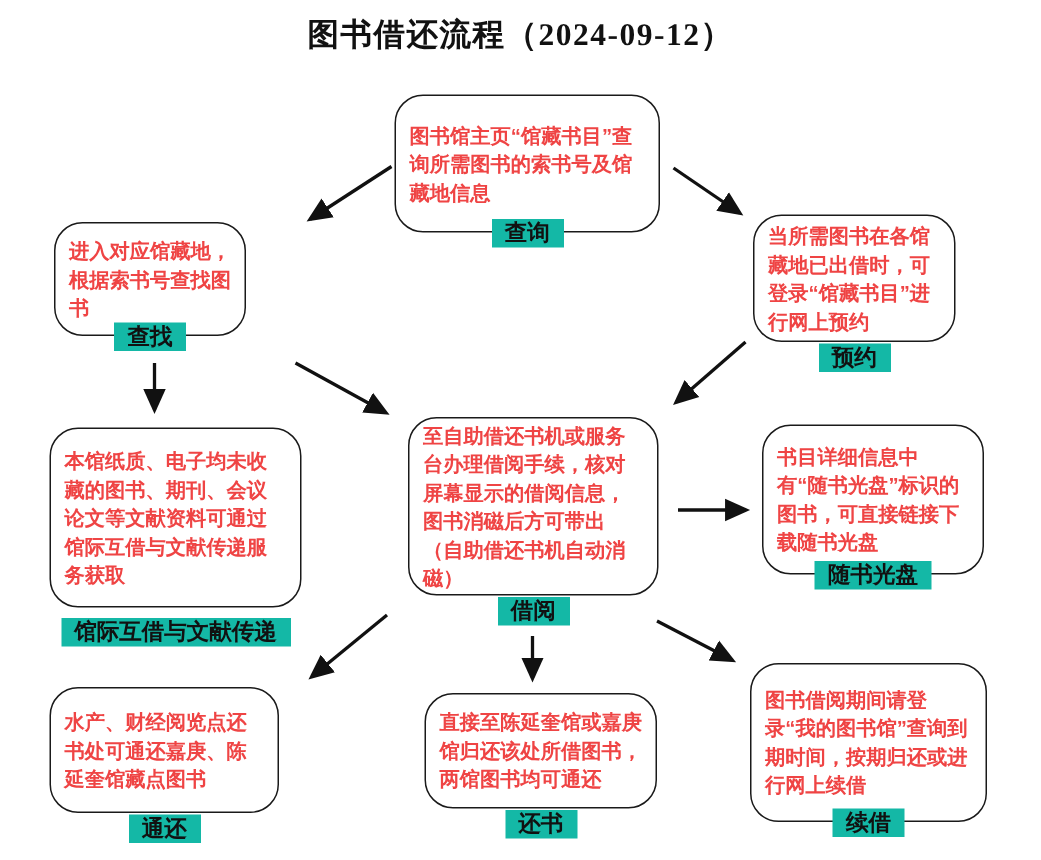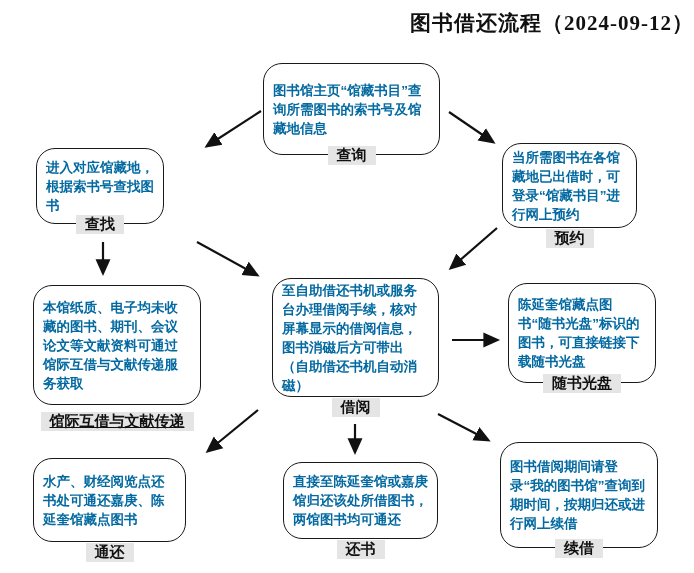--- a/index.html
+++ b/index.html
@@ -7,21 +7,21 @@
   .canvas{
     position:relative;
     width:694px;height:573px;
     background:#ffffff;
     overflow:hidden;
     color:#111;
   }
   .title{
     position:absolute;
     left:0;top:9px;width:100%;
-    text-align:right;
+    text-align:center;
     font-family:"Liberation Serif", serif;
     font-weight:bold;
     font-size:21px;
     letter-spacing:1px;
     color:#111;
   }
   svg.arrows{
     position:absolute;left:0;top:0;z-index:0;
   }
   .node{
@@ -39,35 +39,35 @@
     background:#ffffff;
     display:flex;
     align-items:center;
     padding:6px 9px;
   }
   .box-text{
     font-size:13.5px;
     line-height:19px;
     font-weight:bold;
     text-align:left;
-    color:#0369a1;
+    color:#ef4444;
   }
   .tag{
     position:relative;
     z-index:2;
-    background:#e5e5e5;
+    background:#14b8a6;
     padding:0 9px;
     font-size:15px;
     font-weight:bold;
     white-space:nowrap;
     color:#111;
   }
   .tag.straddle{margin-top:-9px;}
   .tag.below{margin-top:1px;}
-  .tag.lower{margin-top:7px;text-decoration:underline;}
+  .tag.lower{margin-top:7px;}
 </style>
 </head>
 <body>
 
 <div class="canvas">
 
   <div class="title">图书借还流程（2024-09-12）</div>
 
   <svg class="arrows" width="694" height="573" viewBox="0 0 694 573">
     <defs>
@@ -118,21 +118,21 @@
 
   <div class="node" style="left:272px;top:278px;width:167px">
     <div class="box" style="height:119px">
       <div class="box-text">至自助借还书机或服务台办理借阅手续，核对屏幕显示的借阅信息，图书消磁后方可带出（自助借还书机自动消磁）</div>
     </div>
     <div class="tag below">借阅</div>
   </div>
 
   <div class="node" style="left:508px;top:283px;width:148px">
     <div class="box" style="height:100px">
-      <div class="box-text">陈延奎馆藏点图书“随书光盘”标识的图书，可直接链接下载随书光盘</div>
+      <div class="box-text">书目详细信息中有“随书光盘”标识的图书，可直接链接下载随书光盘</div>
     </div>
     <div class="tag straddle">随书光盘</div>
   </div>
 
   <div class="node" style="left:283px;top:462px;width:155px">
     <div class="box" style="height:77px">
       <div class="box-text">直接至陈延奎馆或嘉庚馆归还该处所借图书，两馆图书均可通还</div>
     </div>
     <div class="tag below">还书</div>
   </div>

